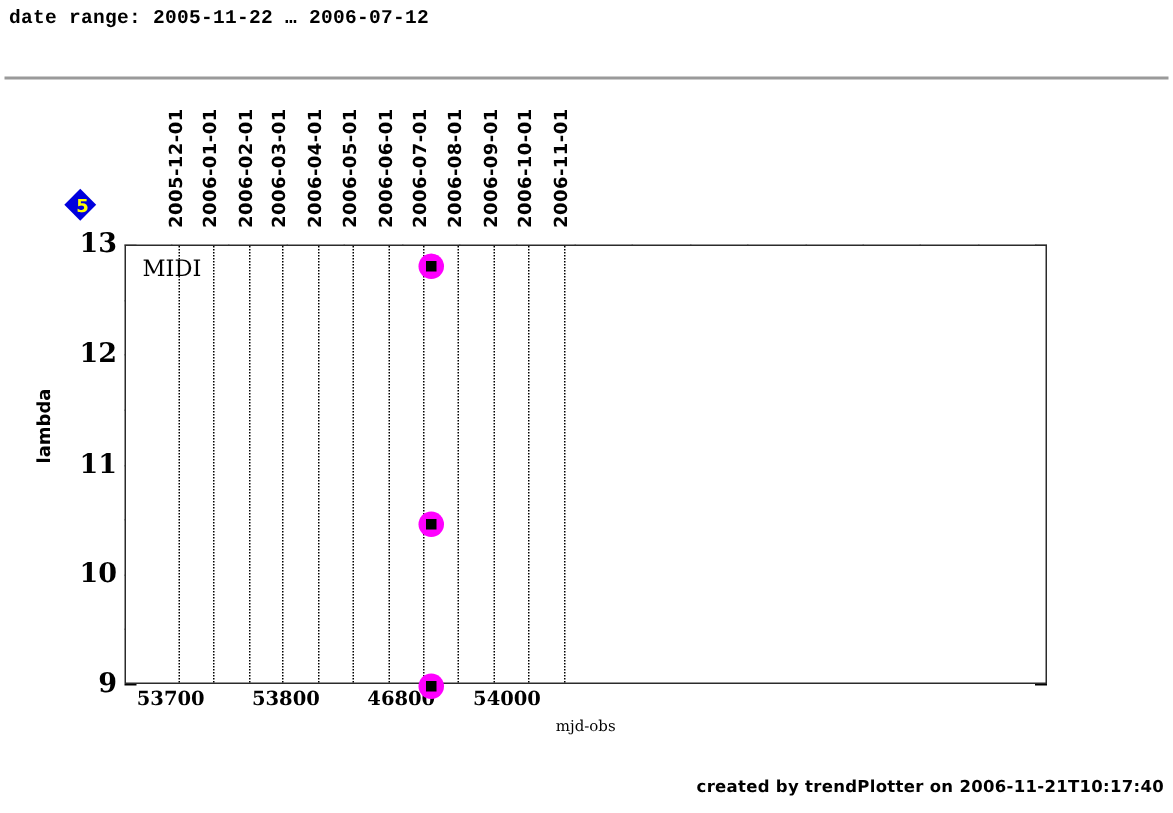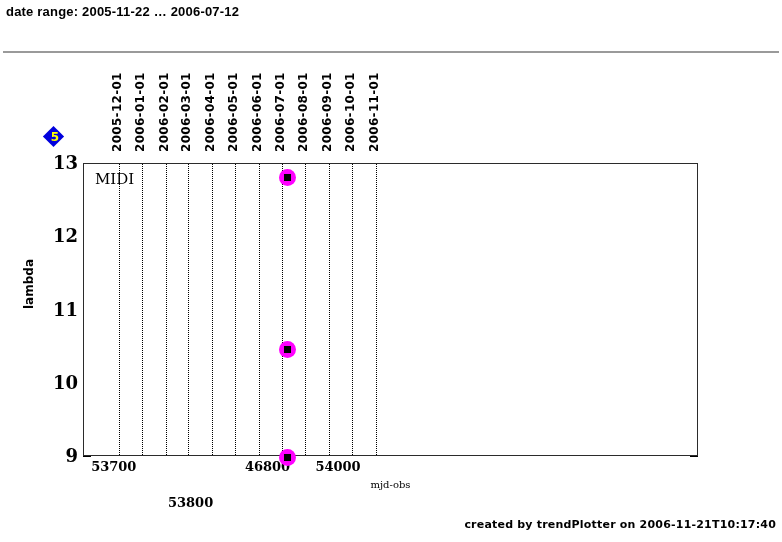--- a/index.html
+++ b/index.html
@@ -24,21 +24,21 @@
     width: 770px;
   }
   #chart-title {
     font-family: "DejaVu Serif", serif;
     font-size: 18px;
     line-height: 21px;
     letter-spacing: 0.5px;
     white-space: nowrap;
   }
   #date-range {
-    font-family: Liberation Sans, sans-serif;
+    font-family: Liberation Mono, monospace;
     font-weight: bold;
     font-size: 13px;
     line-height: 15px;
     letter-spacing: 0.2px;
     white-space: nowrap;
   }
   #header-rule {
     position: absolute;
     left: 3px;
     top: 51px;
@@ -323,21 +323,21 @@
     <div class="tick-y-minor-r" style="top: 346.1px;"></div>
     <div class="tick-y-minor" style="top: 272.9px;"></div>
     <div class="tick-y-minor-r" style="top: 272.9px;"></div>
     <div class="tick-y-minor" style="top: 199.6px;"></div>
     <div class="tick-y-minor-r" style="top: 199.6px;"></div>
     <div class="tick-x-major" style="left: 113.8px;"></div>
     <div class="tick-x-major-t" style="left: 113.8px;"></div>
     <div class="xlabel-tick" style="left: 113.8px;">53700</div>
     <div class="tick-x-major" style="left: 190.6px;"></div>
     <div class="tick-x-major-t" style="left: 190.6px;"></div>
-    <div class="xlabel-tick" style="left: 190.6px; margin-top: 36px;">53800</div>
+    <div class="xlabel-tick" style="left: 190.6px;">53800</div>
     <div class="tick-x-major" style="left: 267.5px;"></div>
     <div class="tick-x-major-t" style="left: 267.5px;"></div>
     <div class="xlabel-tick" style="left: 267.5px;">46800</div>
     <div class="tick-x-major" style="left: 344.4px;"></div>
     <div class="tick-x-major-t" style="left: 344.4px;"></div>
     <div class="xlabel-tick" style="left: 338px;">54000</div>
     <div class="tick-x-minor" style="left: 152.2px;"></div>
     <div class="tick-x-minor-t" style="left: 152.2px;"></div>
     <div class="tick-x-minor" style="left: 229.1px;"></div>
     <div class="tick-x-minor-t" style="left: 229.1px;"></div>

